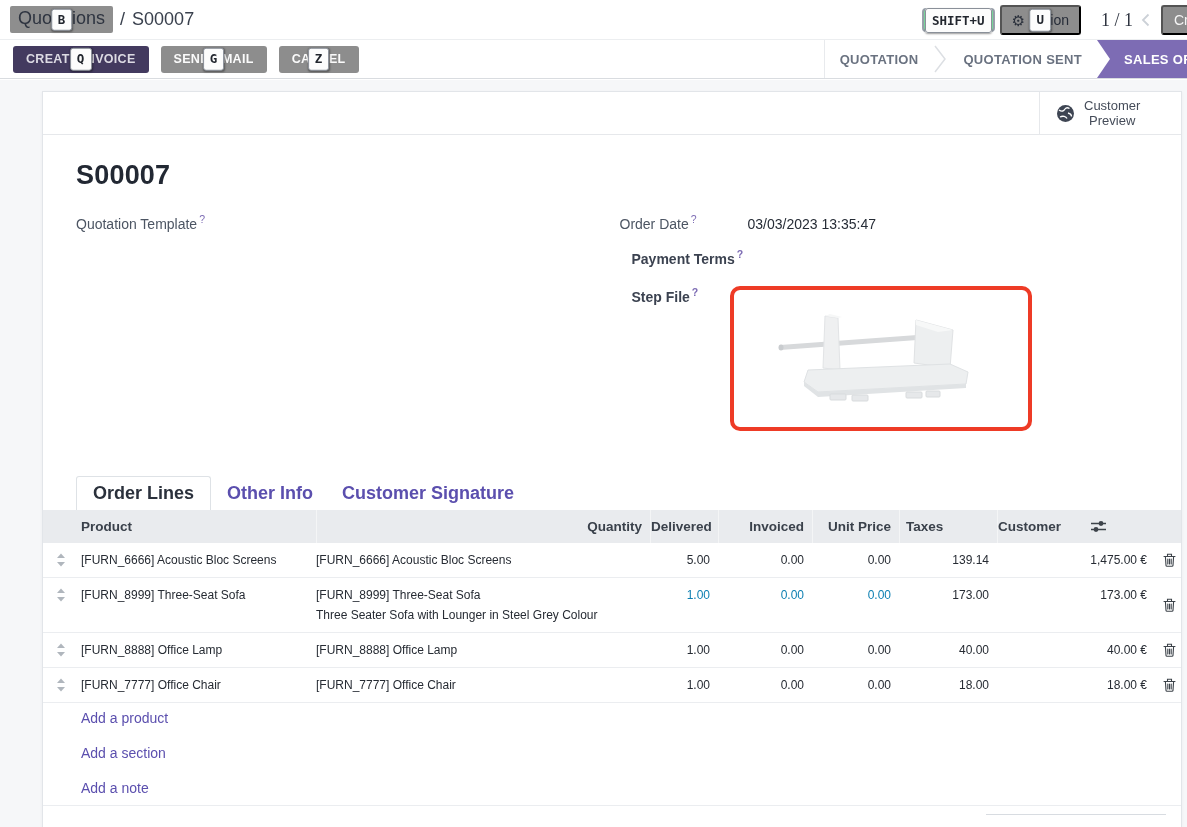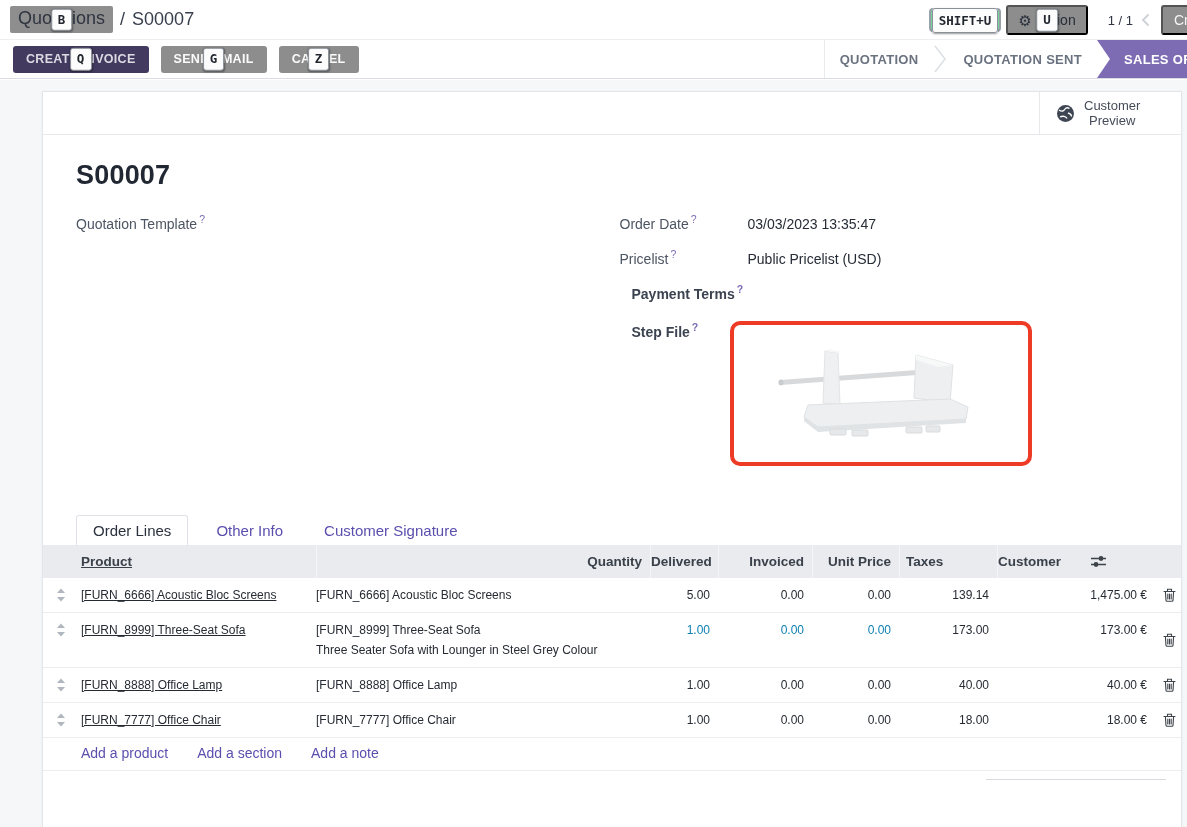--- a/index.html
+++ b/index.html
@@ -17,21 +17,21 @@
     box-shadow:0 1px 2px rgba(0,0,0,.4); color:#22262e;
     font-family:"DejaVu Sans Mono", monospace; font-size:12.5px; font-weight:700;
     padding:4px 6px; line-height:1; }
   .hint { position:absolute; z-index:5; left:50%; top:50%; transform:translate(-50%,-50%); }
 
   .topbar-right { position:absolute; right:0; top:0; height:40px; display:flex; align-items:center; }
   .shift-wrap { border:2px solid #99a1ab; border-radius:4px; background:#86efac; padding:1px; margin-right:5px; }
   .action-btn { position:relative; background:#8d8d8d; border-radius:3px; height:30px;
     display:flex; align-items:center; gap:5px; padding:0 10px; color:#262c38; font-size:14px; }
   .gear { font-size:15px; color:#2b313c; line-height:1; }
-  .pager { margin:0 8px 0 20px; font-size:13px; color:#2e3440; white-space:nowrap; }
+  .pager { margin:0 8px 0 20px; font-size:18px; color:#2e3440; white-space:nowrap;font-family:Liberation Serif, serif; }
   .pager-nav { display:flex; align-items:center; gap:10px; margin-right:18px; }
   .edge-create { position:absolute; right:-64px; top:5px; width:90px; height:30px; background:#8d8d8d;
     border-radius:3px; color:#f5f5f5; font-size:14px; display:flex; align-items:center; padding-left:11px; }
 
   
   .actionbar { position:absolute; top:40px; left:0; right:0; height:39px; background:#fff;
     border-bottom:1px solid #d9dce0; display:flex; align-items:center; padding-left:13px; }
   .btn { position:relative; height:27px; border-radius:3px; font-size:12.5px; font-weight:700;
     letter-spacing:.3px; padding:0 13px; display:flex; align-items:center; margin-right:12px; border:none; }
   .btn.primary { background:#433a5f; color:#dcdae3; }
@@ -68,40 +68,40 @@
   .fvalue { color:#262c36; line-height:22px; }
   .fvalue.link { color:#5b4fae; }
   .frow.customer { margin-bottom:11px; }
   .frow.payment { margin-bottom:19px; }
   .stepfile-img { width:302px; height:145px; border:4px solid #ee3b26; border-radius:10px; background:#fff;
     margin-left:-18px; display:flex; align-items:center; justify-content:center; }
 
   
   .notebook { margin-top:36px; }
   .tabs { display:flex; align-items:flex-end; padding-left:33px; height:30px; }
-  .tab { font-size:15px; padding:6px 13px; color:#5b4fae; background:transparent; border:none; margin-right:15px; }
+  .tab { font-size:18px; padding:6px 13px; color:#5b4fae; background:transparent; border:none; margin-right:3px;font-weight:bold; }
   .tab.active { background:#fff; color:#2b313c; border:1px solid #dee2e6; border-bottom:none;
     border-radius:3px 3px 0 0; padding:6px 16px; }
 
   .grid { display:grid; grid-template-columns:36px 237px 334px 68px 94px 87px 98px 44px 114px 28px; }
   .thead { background:#e9ebee; font-weight:700; color:#3a414b; font-size:13.5px; }
   .thead .c { padding:9px 0; }
   .thead .c.vsep { border-left:1px solid #f4f5f6; }
-  .c.product { padding-left:2px; padding-right:10px;text-decoration:underline; }
+  .c.product { padding-left:2px; padding-right:10px; }
   .c.desc { padding-right:30px; }
   .c.num { text-align:right; padding-right:8px; }
   .c.taxes { padding-left:6px; }
   .c.action { display:flex; align-items:center; justify-content:center; }
   .trow { border-bottom:1px solid #ebedf0; font-size:12px; color:#262b33; }
   .trow .c { padding-top:7px; padding-bottom:7px; line-height:20px; }
   .trow .c.handle { display:flex; justify-content:center; padding-top:10px; }
   .edited { color:#0c7fb2; }
   .desc-line { line-height:20px; }
 
-  .links-row { display:flex; gap:29px; padding:7px 0 9px 38px; border-bottom:1px solid #ebedf0; font-size:14px; }
+  .links-row { display:flex; gap:19px; padding:7px 0 9px 38px; border-bottom:1px solid #ebedf0; font-size:14px;flex-direction:column; }
   .add-link { color:#5b4fae; text-decoration:none; }
 
   .sheet-bottom { position:relative; padding:26px 0 80px 38px; }
   .total-box { position:absolute; right:15px; top:8px; width:180px; border-top:1px solid #d8dce1;
     padding-top:10px; display:flex; justify-content:flex-end; align-items:baseline; gap:15px; }
 </style>
 </head>
 <body>
 
 <div class="topbar">
@@ -193,24 +193,20 @@
           <span class="flabel"><span>Quotation Template</span><sup>?</sup></span>
           <span class="fvalue"></span>
         </div>
       </div>
 
       <div class="fcol right">
         <div class="frow">
           <span class="flabel"><span>Order Date</span><sup>?</sup></span>
           <span class="fvalue">03/03/2023 13:35:47</span>
         </div>
-        <div class="frow">
-          <span class="flabel"><span>Pricelist</span><sup>?</sup></span>
-          <span class="fvalue">Public Pricelist (USD)</span>
-        </div>
         <div class="frow payment">
           <span class="flabel bold"><span>Payment Terms</span><sup>?</sup></span>
           <span class="fvalue"></span>
         </div>
         <div class="frow">
           <span class="flabel bold"><span>Step File</span><sup>?</sup></span>
           <span class="stepfile-img">
             <svg width="205" height="100" viewBox="0 0 205 100">
               <polygon points="2,37 153,26 153,31 2,42" fill="#d7d9db"></polygon>
               <ellipse cx="3" cy="39.5" rx="2.5" ry="3" fill="#c9cccf"></ellipse>

